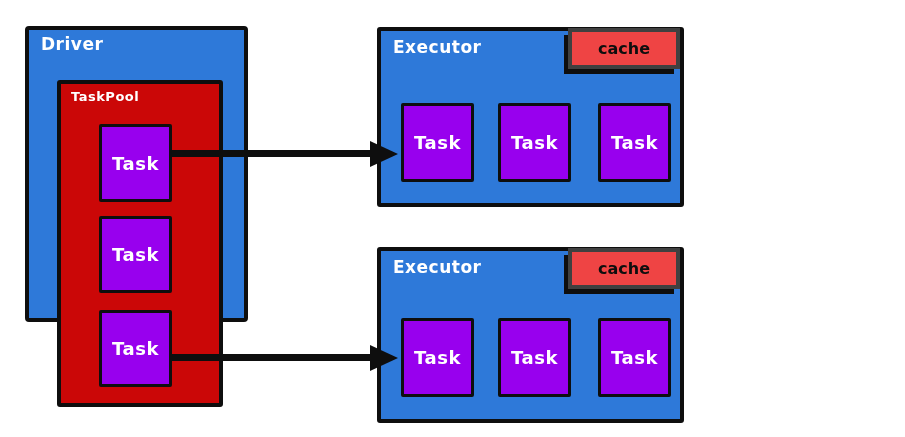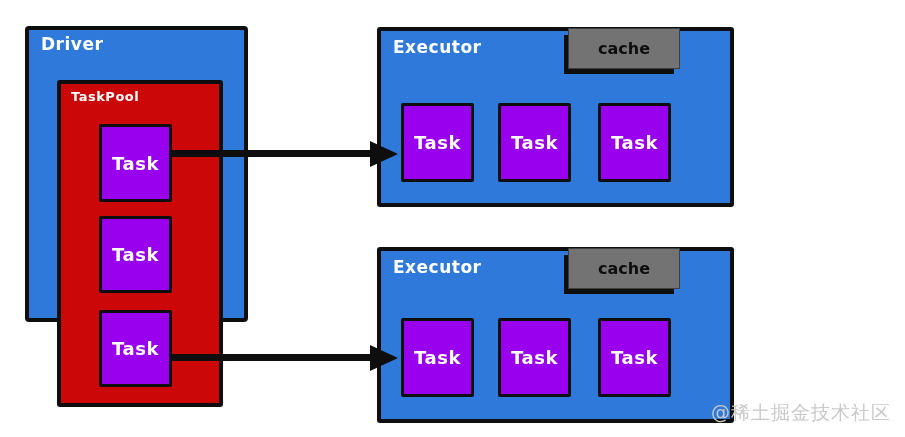--- a/index.html
+++ b/index.html
@@ -44,33 +44,33 @@
     border-radius: 2px;
     display: flex; align-items: center; justify-content: center;
     color: #ffffff; font-size: 18px; letter-spacing: 0.5px;
   }
   .pool-task { left: 38px; width: 73px; }
   .pool-task-1 { top: 40px;  height: 78px; }
   .pool-task-2 { top: 132px; height: 77px; }
   .pool-task-3 { top: 226px; height: 77px; }
   
   .executor {
-    left: 377px; width: 357px;
+    left: 377px; width: 307px;
     background: #2e79d9; border-radius: 3px;
   }
   .executor-1 { top: 27px;  height: 180px; }
   .executor-2 { top: 247px; height: 176px; }
   .executor-label {
     position: absolute; left: 12px; top: 6px;
     color: #ffffff; font-size: 17px; letter-spacing: 0.5px;
   }
   .cache {
     position: absolute; box-sizing: border-box;
     left: 187px; top: -3px; width: 112px; height: 41px;
-    background: #737373; border: 1px solid #404040;
+    background: #ef4444; border: 4px solid #404040;
     display: flex; align-items: center; justify-content: center;
     color: #0e0e0e; font-size: 16px;
     box-shadow: -5px 6px 0 -1px #0e0e0e;
   }
   .etask { width: 73px; height: 79px; }
   .etask-a { left: 20px; }
   .etask-b { left: 117px; }
   .etask-c { left: 217px; }
   .executor-1 .etask { top: 72px; }
   .executor-2 .etask { top: 67px; }
@@ -148,14 +148,13 @@
     <div class="task etask etask-c">
       <span>Task</span>
     </div>
   </div>
 
   <div class="arrow-line arrow-1-line"></div>
   <div class="arrow-head arrow-1-head"></div>
   <div class="arrow-line arrow-2-line"></div>
   <div class="arrow-head arrow-2-head"></div>
 
-  <span class="watermark">@稀土掘金技术社区</span>
 </div>
 
 </body></html>

